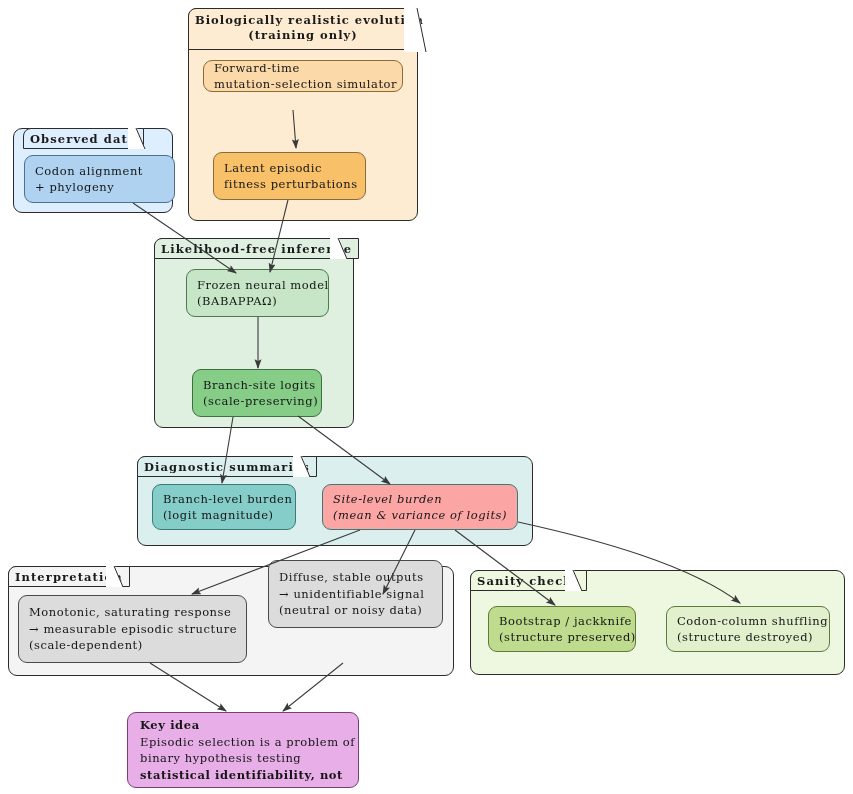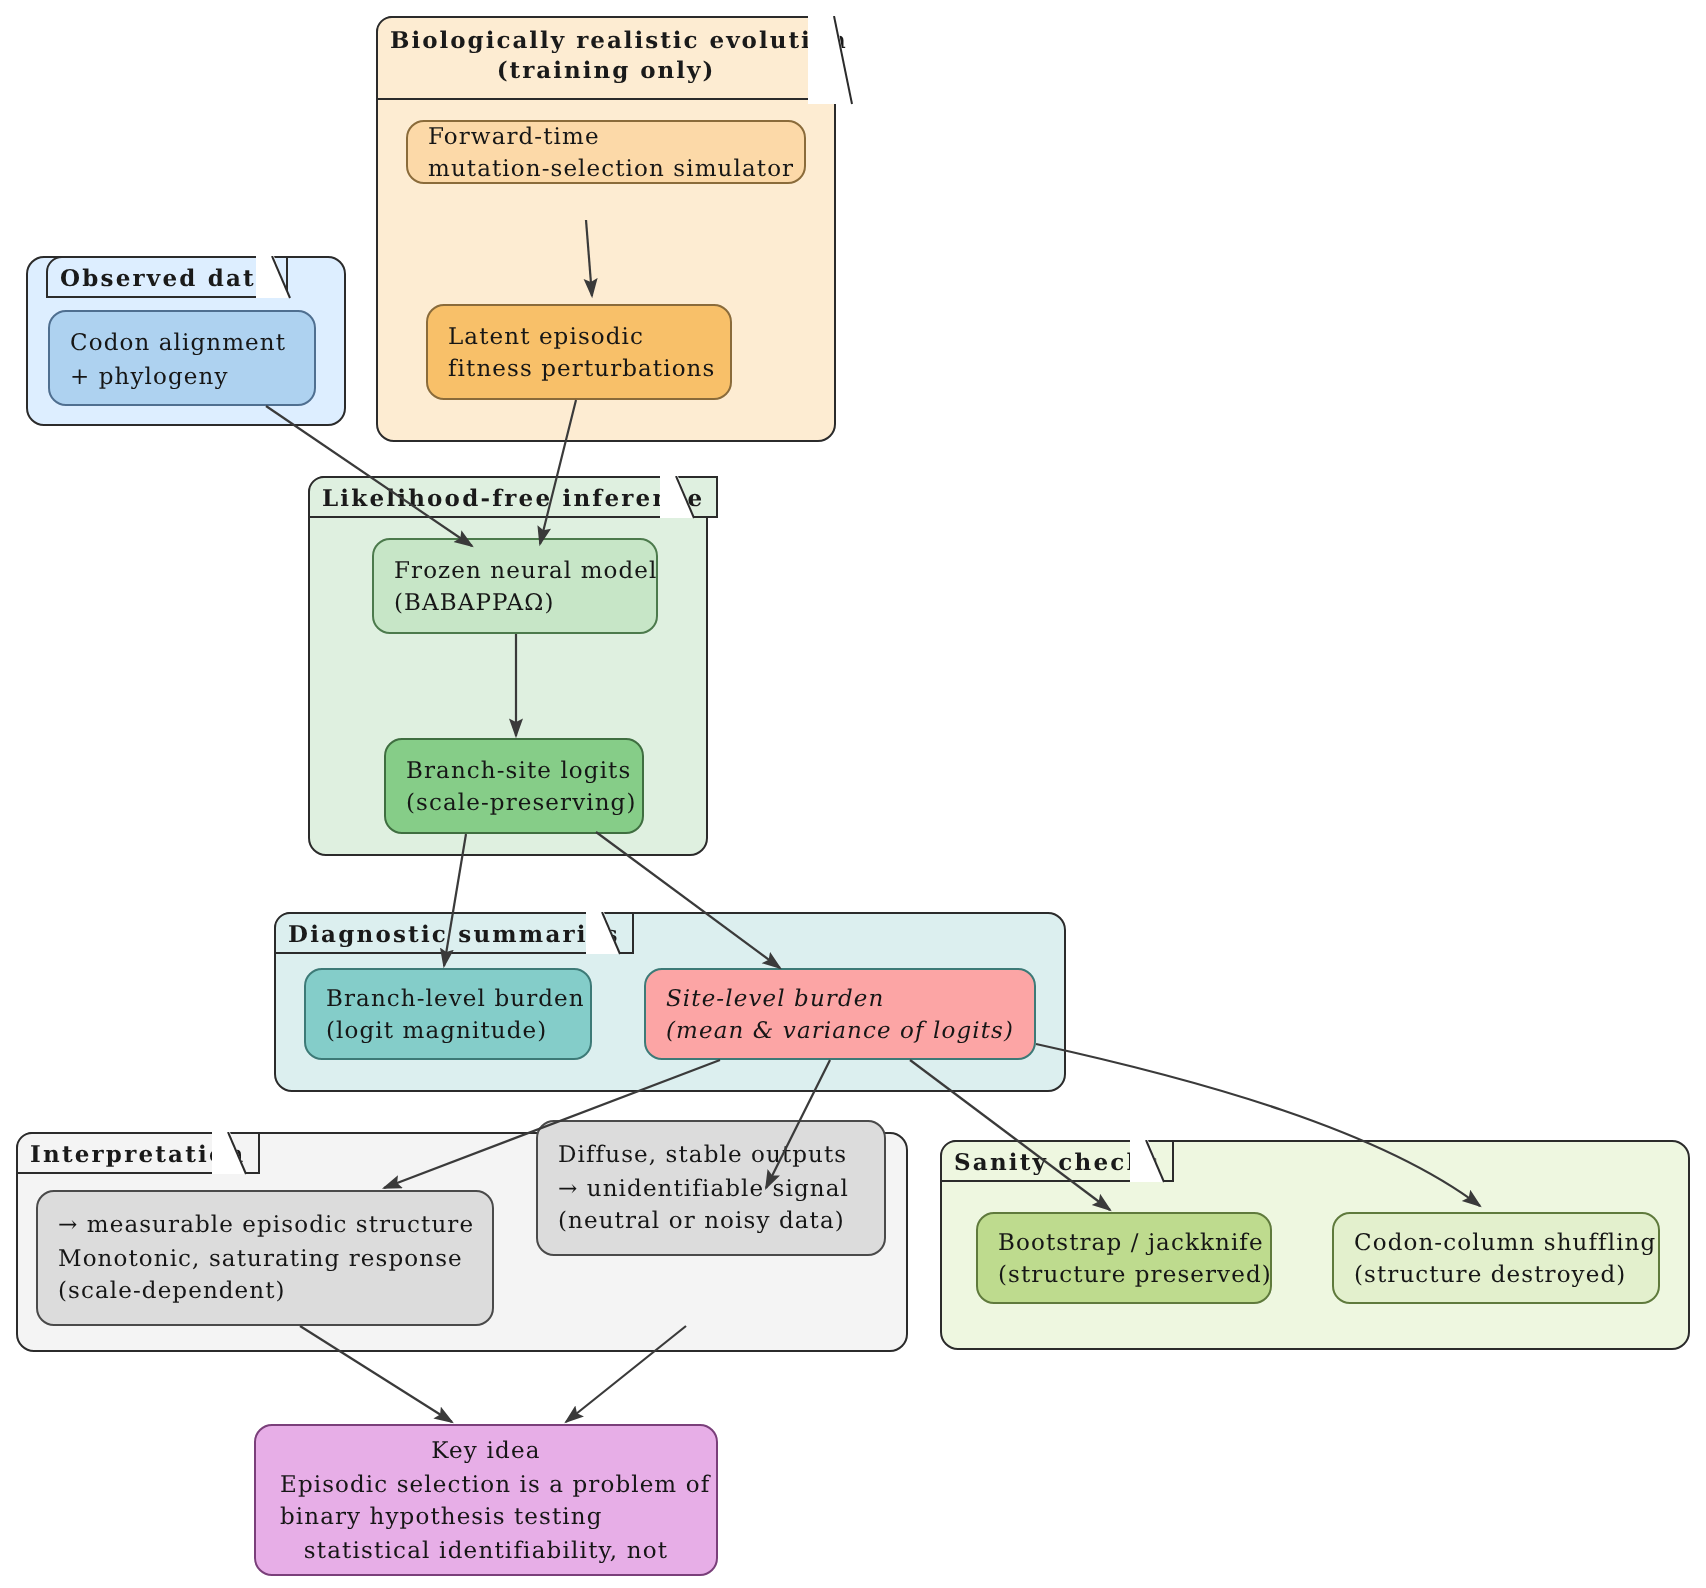--- a/index.html
+++ b/index.html
@@ -71,21 +71,21 @@
     flex-direction: column;
     justify-content: center;
     padding: 6px 10px;
     font-size: 11.5px;
     line-height: 16.5px;
     letter-spacing: 0.55px;
     color: #161616;
     z-index: 4;
   }
   .node .ln { white-space: nowrap; }
-  .node .ln.bold { font-weight: normal; letter-spacing: 0.6px; text-align: center; }
+  .node .ln.bold { font-weight: bold; letter-spacing: 0.6px; }
 
   
   .fill-obs-cluster   { background: #ddeeff; }
   .fill-obs-node      { background: #aed2f0; border-color:#4f6f90; }
   .fill-bio-cluster   { background: #fdecd2; }
   .fill-bio-node-a    { background: #fcd9a8; border-color:#8a6b3a; }
   .fill-bio-node-b    { background: #f8c069; border-color:#8a6b3a; }
   .fill-lf-cluster    { background: #dff0e0; }
   .fill-lf-node-a     { background: #c7e6c7; border-color:#4c7a4c; }
   .fill-lf-node-b     { background: #86cd88; border-color:#3f6e40; }
@@ -196,21 +196,21 @@
   <div class="node fill-bio-node-a" style="left:203px; top:60px; width:200px; height:32px;">
     <span class="ln">Forward-time</span>
     <span class="ln">mutation-selection simulator</span>
   </div>
 
   <div class="node fill-bio-node-b" style="left:213px; top:152px; width:153px; height:48px;">
     <span class="ln">Latent episodic</span>
     <span class="ln">fitness perturbations</span>
   </div>
 
-  <div class="node fill-obs-node" style="left:24px; top:155px; width:134px; height:48px;justify-content:flex-end;">
+  <div class="node fill-obs-node" style="left:24px; top:155px; width:151px; height:48px;">
     <span class="ln">Codon alignment</span>
     <span class="ln">+ phylogeny</span>
   </div>
 
   <div class="node fill-lf-node-a" style="left:186px; top:269px; width:143px; height:48px;">
     <span class="ln">Frozen neural model</span>
     <span class="ln">(BABAPPAΩ)</span>
   </div>
 
   <div class="node fill-lf-node-b" style="left:192px; top:369px; width:130px; height:48px;">
@@ -222,22 +222,22 @@
     <span class="ln">Branch-level burden</span>
     <span class="ln">(logit magnitude)</span>
   </div>
 
   <div class="node fill-diag-node-b" style="left:322px; top:484px; width:196px; height:46px;">
     <span class="ln">Site-level burden</span>
     <span class="ln">(mean &amp; variance of logits)</span>
   </div>
 
   <div class="node fill-interp-node" style="left:18px; top:595px; width:229px; height:68px;">
+    <span class="ln">Monotonic, saturating response</span>
     <span class="ln">→ measurable episodic structure</span>
-    <span class="ln">Monotonic, saturating response</span>
     <span class="ln">(scale-dependent)</span>
   </div>
 
   <div class="node fill-interp-node" style="left:268px; top:560px; width:175px; height:68px;">
     <span class="ln">Diffuse, stable outputs</span>
     <span class="ln">→ unidentifiable signal</span>
     <span class="ln">(neutral or noisy data)</span>
   </div>
 
   <div class="node fill-sanity-node-a" style="left:488px; top:606px; width:148px; height:46px;">

